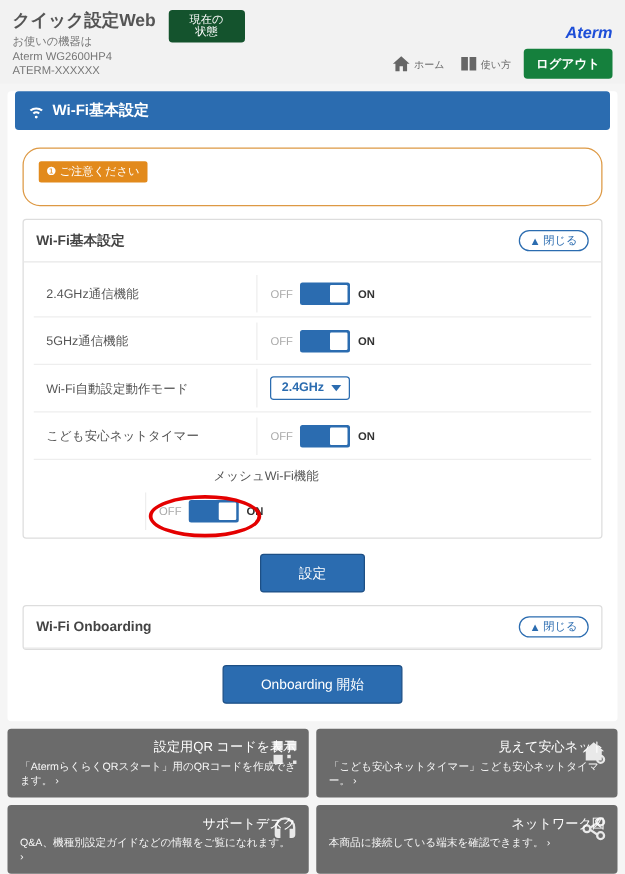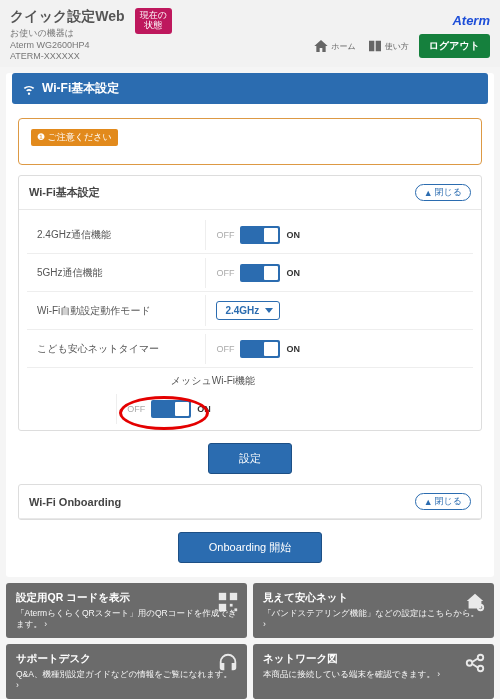--- a/index.html
+++ b/index.html
@@ -1,51 +1,51 @@
 <!DOCTYPE html>
 <html><head>
 <meta charset="utf-8">
 <style>
 * { margin: 0; padding: 0; box-sizing: border-box; font-family: "Meiryo", sans-serif; }
 body { background: #f5f5f5; width: 500px; font-size: 11px; color: #333; }
-.header { display: flex; justify-content: space-between; align-items: center; padding: 8px 10px 4px; background: #f2f2f2; }
+.header { display: flex; justify-content: space-between; align-items: flex-end; padding: 8px 10px 4px; background: #f2f2f2; }
 .header-left h1 { font-size: 14px; font-weight: bold; color: #555; margin-bottom: 2px; }
 .header-left .sub { font-size: 9px; color: #777; line-height: 1.3; }
 .header-right { display: flex; align-items: center; gap: 8px; }
 .brand { font-style: italic; font-size: 13px; color: #1d4ed8; font-weight: bold; }
-.status-badge { background: #be185d; color: #fff; font-size: 9px; padding: 3px 5px; border-radius: 3px; text-align: center; line-height: 1.1; margin-left: 6px; display: inline-block; }
+.status-badge { background: #14532d; color: #fff; font-size: 9px; padding: 3px 17px; border-radius: 3px; text-align: center; line-height: 1.1; margin-left: 6px; display: inline-block; }
 .icon-btn { display: flex; flex-direction: row; align-items: center; font-size: 8px; color: #666; gap: 1px; }
 .icon-btn svg { width: 18px; height: 16px; fill: #666; }
 .logout-btn { background: #15803d; color: #fff; border: none; padding: 5px 10px; border-radius: 3px; font-size: 10px; font-weight: bold; }
 .page { background: #fff; margin: 6px; border-radius: 3px; padding-bottom: 10px; }
 .page-title-bar { background: #2b6cb0; color: #fff; padding: 7px 10px; margin: 0 6px; border-radius: 3px; display: flex; align-items: center; gap: 6px; font-size: 12px; font-weight: bold; }
 .page-title-bar svg { width: 14px; height: 14px; fill: #fff; }
 .content { padding: 0 12px; }
-.warn-box { border: 1px solid #d94; border-radius: 4px; margin: 14px 0 10px; padding: 10px 12px 12px; }
+.warn-box { border: 1px solid #d94; border-radius: 14px; margin: 14px 0 10px; padding: 10px 12px 12px; }
 .warn-label { display: inline-block; background: #e28a1c; color: #fff; font-size: 9px; padding: 2px 6px; border-radius: 2px; margin-bottom: 6px; }
 .warn-text { color: #c0392b; font-size: 10px; line-height: 1.5; }
 .section { border: 1px solid #ddd; border-radius: 3px; margin: 10px 0; }
 .section-head { display: flex; justify-content: space-between; align-items: center; padding: 8px 10px; border-bottom: 1px solid #e8e8e8; }
 .section-head h3 { font-size: 11px; color: #444; font-weight: bold; }
 .collapse-btn { border: 1px solid #2b6cb0; color: #2b6cb0; background: #fff; font-size: 9px; padding: 1px 8px; border-radius: 10px; display: flex; align-items: center; gap: 2px; }
 .row { display: flex; border-bottom: 1px solid #eee; align-items: center; min-height: 38px; }
 .row:last-child { border-bottom: none; flex-direction: column; }
 .row-label { width: 40%; padding: 6px 10px; font-size: 10px; color: #555; }
 .row-value { width: 60%; padding: 6px 10px; display: flex; align-items: center; gap: 4px; border-left: 1px solid #eee; position: relative; }
 .toggle-off { color: #aaa; font-size: 9px; margin-right: 2px; }
 .toggle-on { color: #333; font-size: 9px; font-weight: bold; margin-left: 2px; }
 .toggle { width: 40px; height: 18px; background: #2b6cb0; border-radius: 2px; position: relative; }
 .toggle::after { content: ""; position: absolute; right: 2px; top: 2px; width: 14px; height: 14px; background: #fff; border-radius: 1px; }
 .select-box { border: 1px solid #2b6cb0; border-radius: 3px; padding: 3px 20px 3px 8px; color: #2b6cb0; font-size: 10px; position: relative; display: inline-flex; align-items: center; font-weight: bold; }
 .select-box::after { content: ""; position: absolute; right: 6px; width: 0; height: 0; border-left: 4px solid transparent; border-right: 4px solid transparent; border-top: 5px solid #2b6cb0; }
 .red-circle { position: absolute; border: 3px solid #e40000; width: 90px; height: 34px; border-radius: 50%; left: 2px; top: 2px; pointer-events: none; }
 .primary-btn { display: block; margin: 12px auto 4px; background: #2b6cb0; color: #fff; border: 1px solid #1d4f85; padding: 7px 30px; font-size: 11px; font-weight: normal; border-radius: 3px; }
 .tiles { display: grid; grid-template-columns: 1fr 1fr; gap: 6px; padding: 0 6px 8px; }
 .tile { background: #6b6b6b; color: #fff; border-radius: 3px; padding: 8px 10px; position: relative; min-height: 54px; }
-.tile h4 { font-size: 10.5px; font-weight: bold; margin-bottom: 3px; }
+.tile h4 { font-size: 10.5px; font-weight: normal; margin-bottom: 3px; text-align: right; }
 .tile p { font-size: 8.5px; line-height: 1.3; opacity: 0.95; }
 .tile p::after { content: " ›"; }
 .tile-ic { position: absolute; right: 8px; top: 8px; width: 22px; height: 22px; opacity: 0.85; }
 .section-body { padding: 6px 8px; }
 </style>
 </head>
 <body>
 
 <div class="header">
   <div class="header-left">
@@ -163,21 +163,21 @@
     <svg class="tile-ic" viewBox="0 0 24 24" fill="#fff">
         <rect x="2" y="2" width="8" height="8"></rect>
         <rect x="14" y="2" width="8" height="8"></rect>
         <rect x="2" y="14" width="8" height="8"></rect>
         <rect x="14" y="14" width="3" height="3"></rect>
         <rect x="19" y="19" width="3" height="3"></rect>
       </svg>
   </div>
   <div class="tile">
     <h4>見えて安心ネット</h4>
-      <p>「バンドステアリング機能」などの設定はこちらから。</p>
+      <p>「こども安心ネットタイマー」こども安心ネットタイマー。</p>
     <svg class="tile-ic" viewBox="0 0 24 24" fill="#fff">
         <path d="M12 3l9 8h-2v8H5v-8H3z"></path>
         <circle cx="18" cy="18" r="3" fill="none" stroke="#fff" stroke-width="2"></circle>
       </svg>
   </div>
   <div class="tile">
     <h4>サポートデスク</h4>
       <p>Q&amp;A、機種別設定ガイドなどの情報をご覧になれます。</p>
     <svg class="tile-ic" viewBox="0 0 24 24" fill="#fff">
         <path d="M12 2a9 9 0 00-9 9v6a3 3 0 003 3h2v-8H5v-1a7 7 0 0114 0v1h-3v8h2a3 3 0 003-3v-6a9 9 0 00-9-9z"></path>

